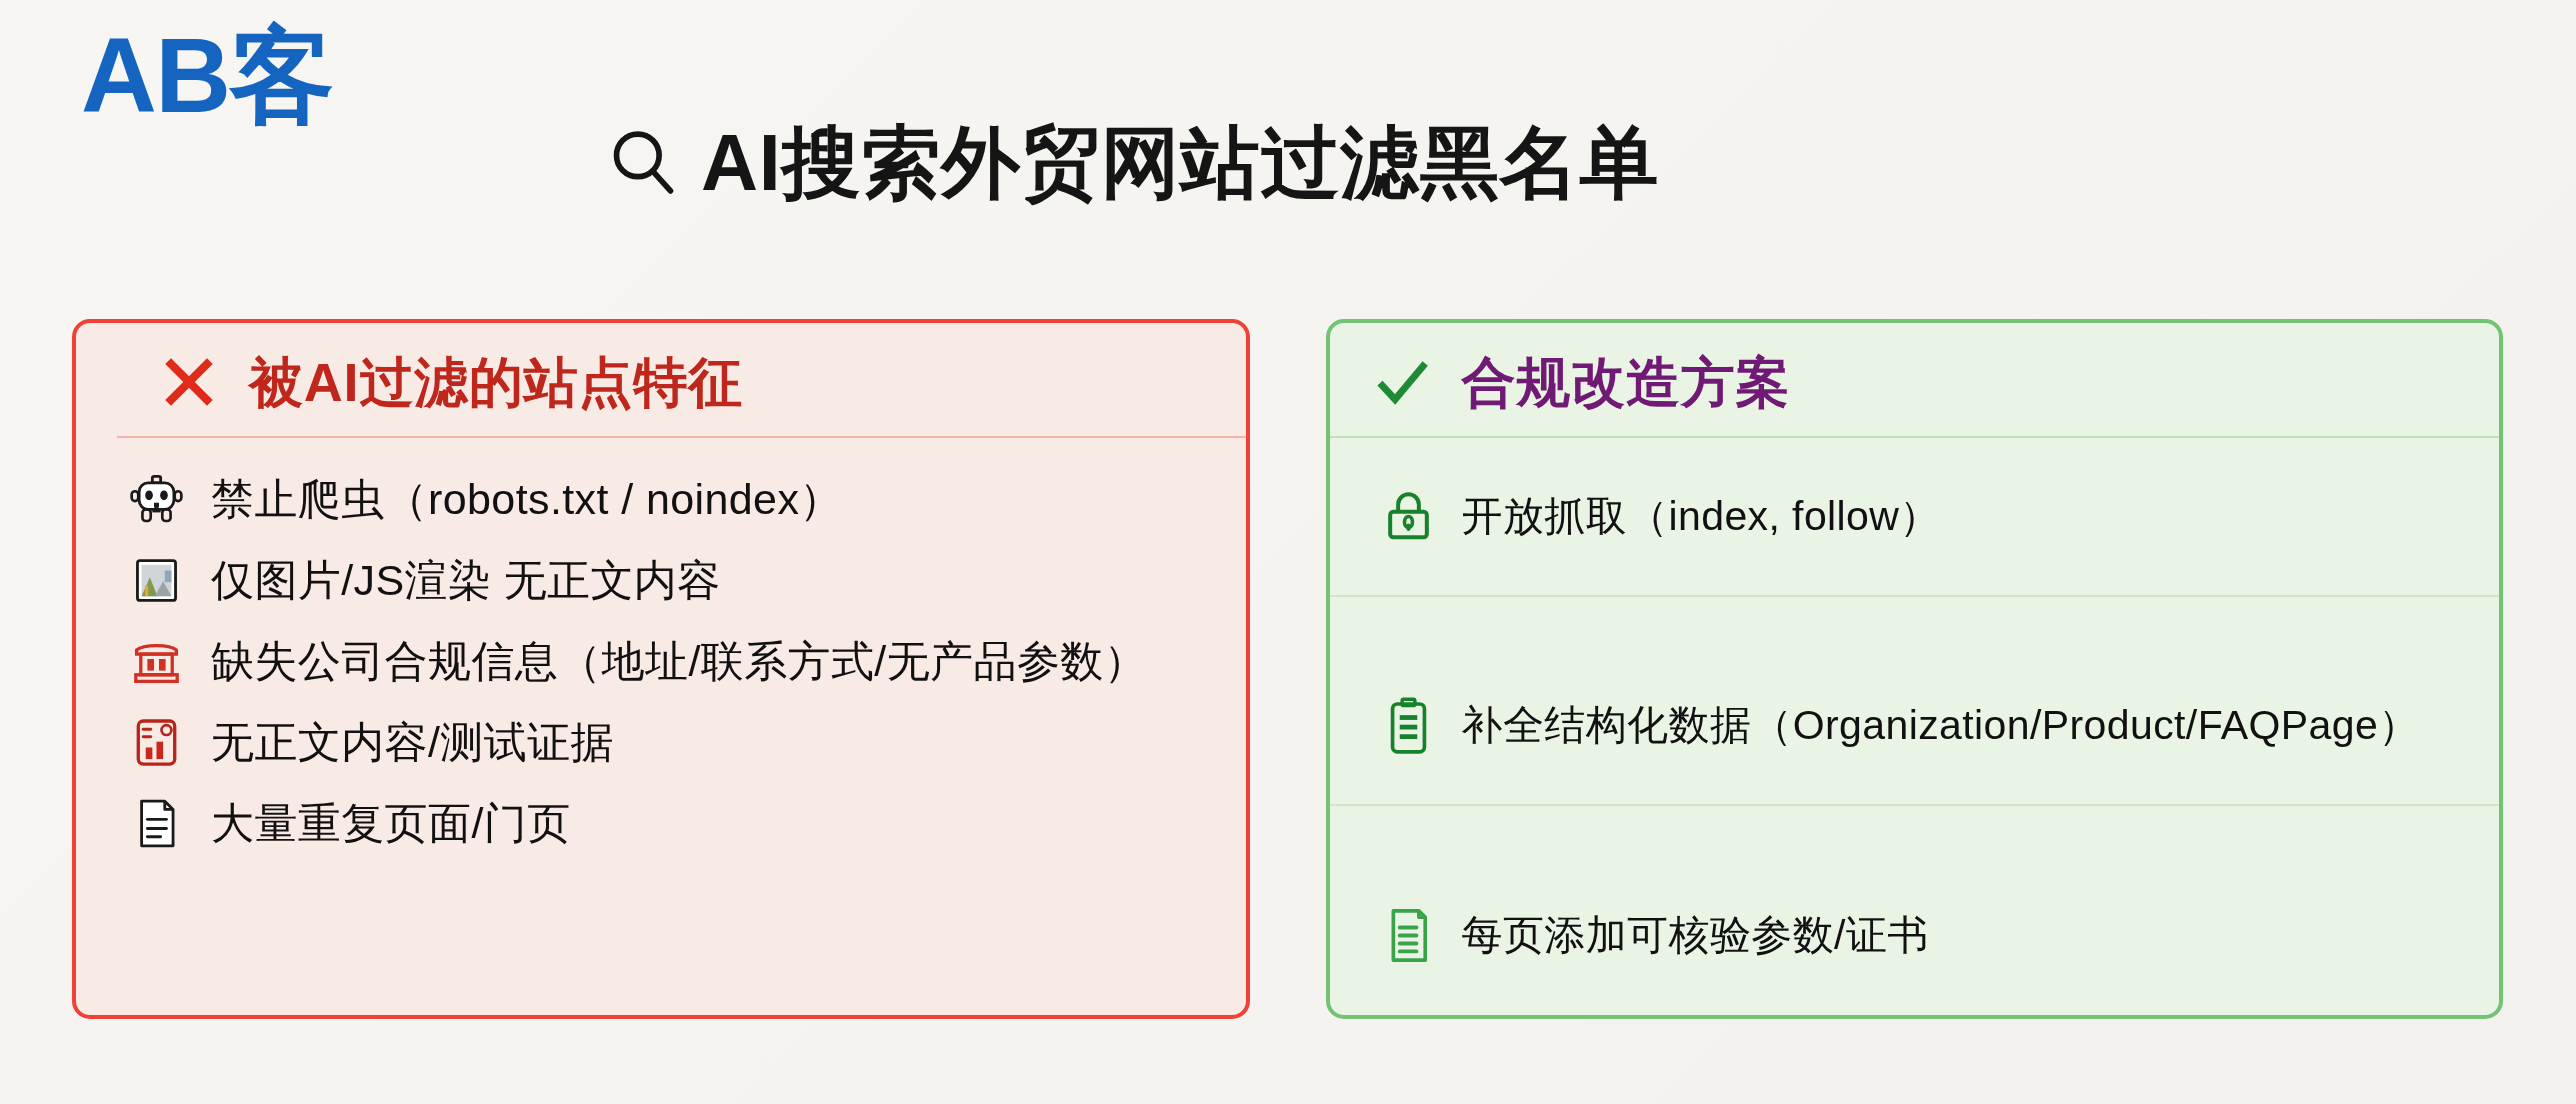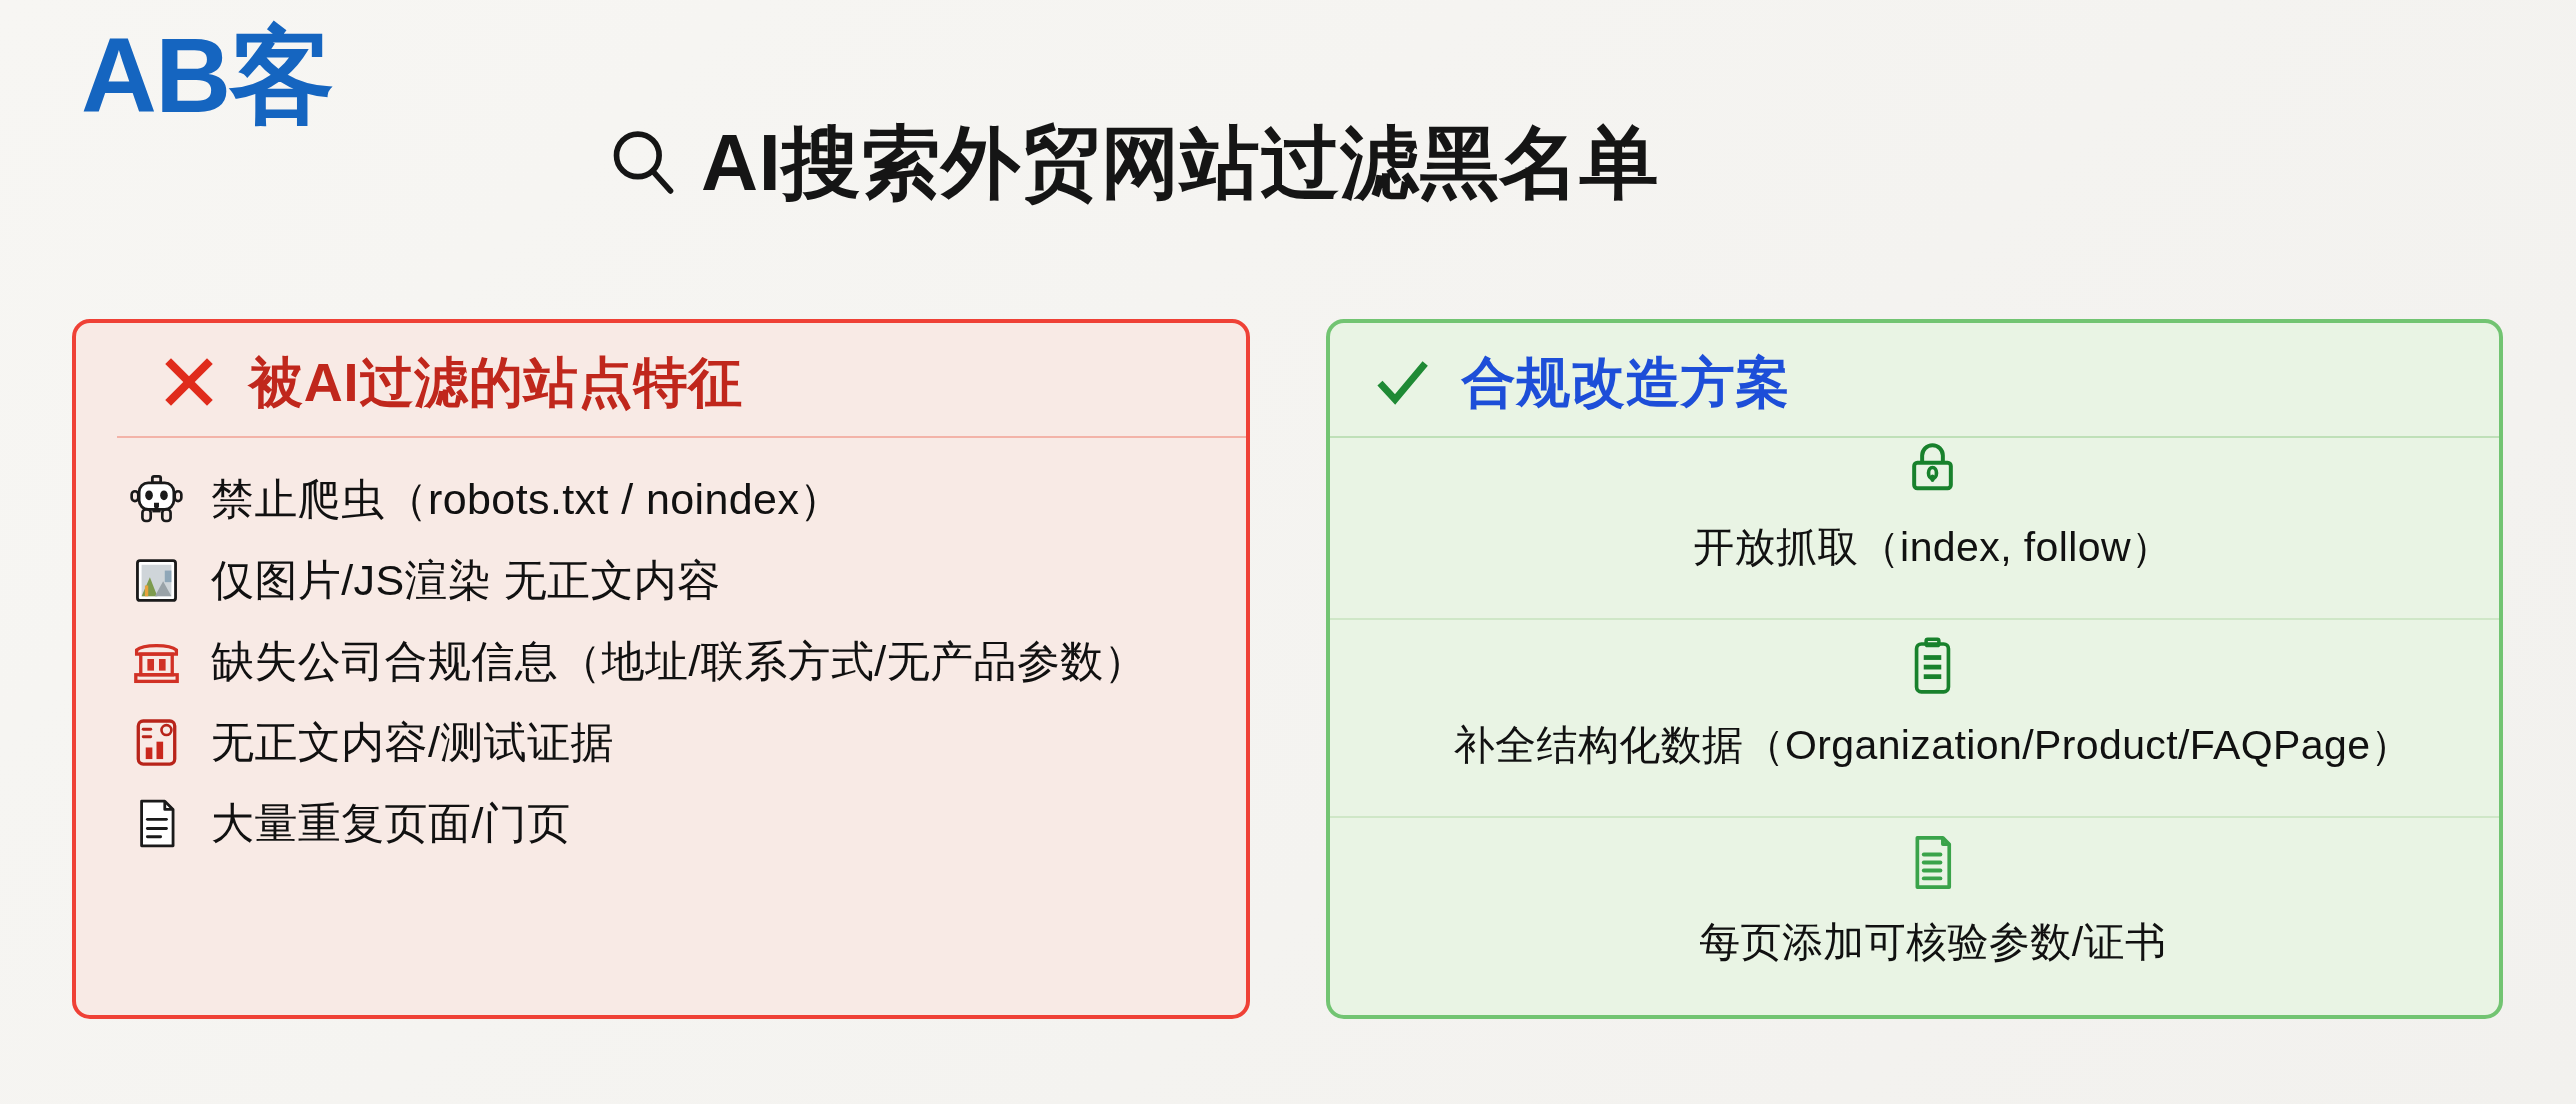--- a/index.html
+++ b/index.html
@@ -104,21 +104,21 @@
   }
   .card-title {
     font-family: "Liberation Sans", "DejaVu Sans", sans-serif;
     font-weight: 900;
     font-size: 54px;
     line-height: 1;
     letter-spacing: 0.8px;
     white-space: nowrap;
   }
   .card.bad .card-title { color: #c0271c; }
-  .card.good .card-title { color: #1d4ed8; }
+  .card.good .card-title { color: #701a75; }
 
   .card-body {
     flex: 1 1 auto;
     display: flex;
     flex-direction: column;
     padding: 0;
   }
   .card.bad .card-body {
     padding-top: 21.4px;
     justify-content: flex-start;
@@ -133,23 +133,22 @@
     gap: 28px;
     box-sizing: border-box;
     white-space: nowrap;
   }
   .card.bad .item {
     padding: 0 0 0 54px;
     height: 81px;
   }
   .card.good .item {
     padding: 0 16px 0 53px;
-    height: 182px;
+    height: 159px;
     border-bottom: 2.5px solid #cfe7c7;
-    flex-direction: column;
   }
   .card.good .item:last-child { border-bottom: none; }
 
   .item-icon {
     width: 53px;
     height: 53px;
     flex: 0 0 auto;
     display: block;
   }
   .card.good .item-icon {

